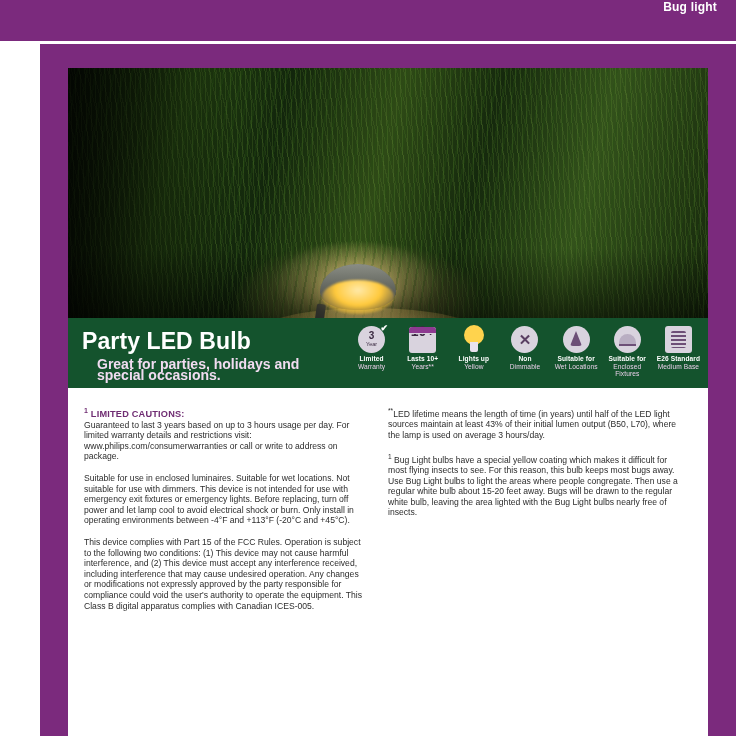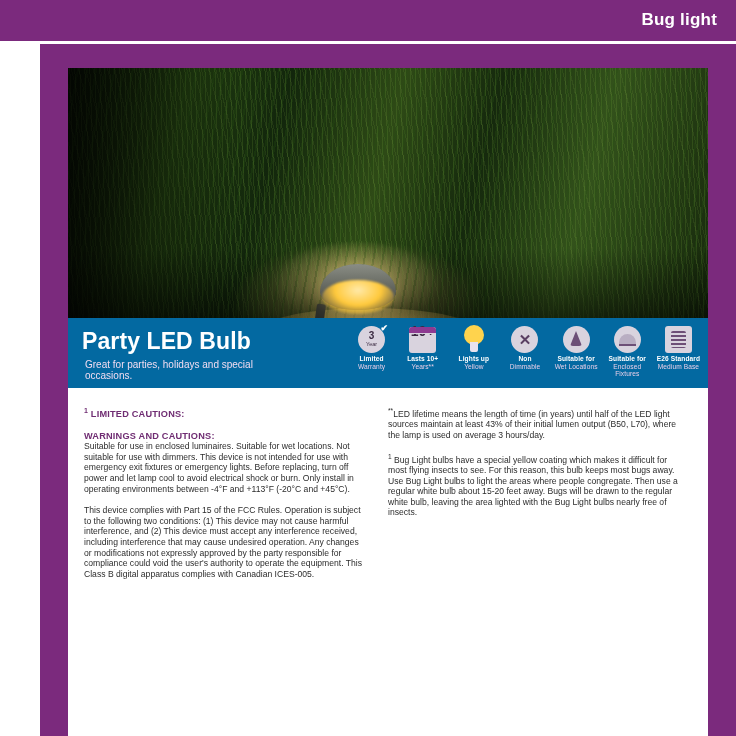--- a/index.html
+++ b/index.html
@@ -18,23 +18,23 @@
 
   
   .top-bar {
     position: absolute;
     left: 0; top: 0;
     width: 736px; height: 41px;
     background: #7b2a7d;
   }
   .top-bar .title {
     position: absolute;
-    right: 19px; top: 10px;
+    right: 19px; top: 0;
     color: #ffffff;
-    font-size: 17px;
+    font-size: 12px;
     font-weight: bold;
     letter-spacing: .2px;
   }
 
   
   .panel {
     position: absolute;
     left: 40px; top: 44px;
     width: 696px; height: 692px;
     background: #7b2a7d;
@@ -109,37 +109,38 @@
     width: 230px; height: 54px;
     background: radial-gradient(ellipse at 50% 40%, rgba(255,216,130,.55), rgba(255,200,90,.12) 60%, rgba(255,200,90,0) 100%);
     border-radius: 50%;
   }
 
   
   .band {
     position: absolute;
     left: 68px; top: 318px;
     width: 640px; height: 70px;
-    background: #0369a1;
+    background: #14532d;
     color: #ffffff;
   }
   .band .prod-name {
     position: absolute;
     left: 14px; top: 10px;
     font-size: 23px;
     font-weight: bold;
     letter-spacing: .1px;
   }
   .band .prod-sub {
     position: absolute;
-    left: 17px; top: 41px;
-    font-size: 10px;
+    left: 29px; top: 41px;
+    font-size: 14px;
     line-height: 11px;
     width: 210px;
     color: #f1dcf1;
+    font-weight: bold;
   }
 
   .icons {
     position: absolute;
     left: 278px; top: 6px;
     width: 358px; height: 62px;
     display: flex;
     justify-content: space-between;
     align-items: flex-start;
   }
@@ -369,23 +370,23 @@
           <span class="light">Medium Base</span>
         </div>
       </div>
 
     </div>
   </div>
 
   <div class="col col-left">
     <div class="blk">
       <p class="h"><span class="sup">1</span> <span>LIMITED CAUTIONS:</span></p>
+      <p>Guaranteed to last 3 years based on up to 3 hours usage per day. For limited warranty details and restrictions visit: www.philips.com/consumerwarranties or call or write to address on package.</p>
     </div>
     <div class="blk">
-      <p class="h">WARNINGS AND CAUTIONS:</p>
       <p>Suitable for use in enclosed luminaires. Suitable for wet locations. Not suitable for use with dimmers. This device is not intended for use with emergency exit fixtures or emergency lights. Before replacing, turn off power and let lamp cool to avoid electrical shock or burn. Only install in operating environments between -4°F and +113°F (-20°C and +45°C).</p>
     </div>
     <div class="blk">
       <p>This device complies with Part 15 of the FCC Rules. Operation is subject to the following two conditions: (1) This device may not cause harmful interference, and (2) This device must accept any interference received, including interference that may cause undesired operation. Any changes or modifications not expressly approved by the party responsible for compliance could void the user's authority to operate the equipment. This Class B digital apparatus complies with Canadian ICES-005.</p>
     </div>
   </div>
 
   <div class="col col-right">
     <div class="blk">
       <p><span class="sup">**</span><span>LED lifetime means the length of time (in years) until half of the LED light sources maintain at least 43% of their initial lumen output (B50, L70), where the lamp is used on average 3 hours/day.</span></p>

